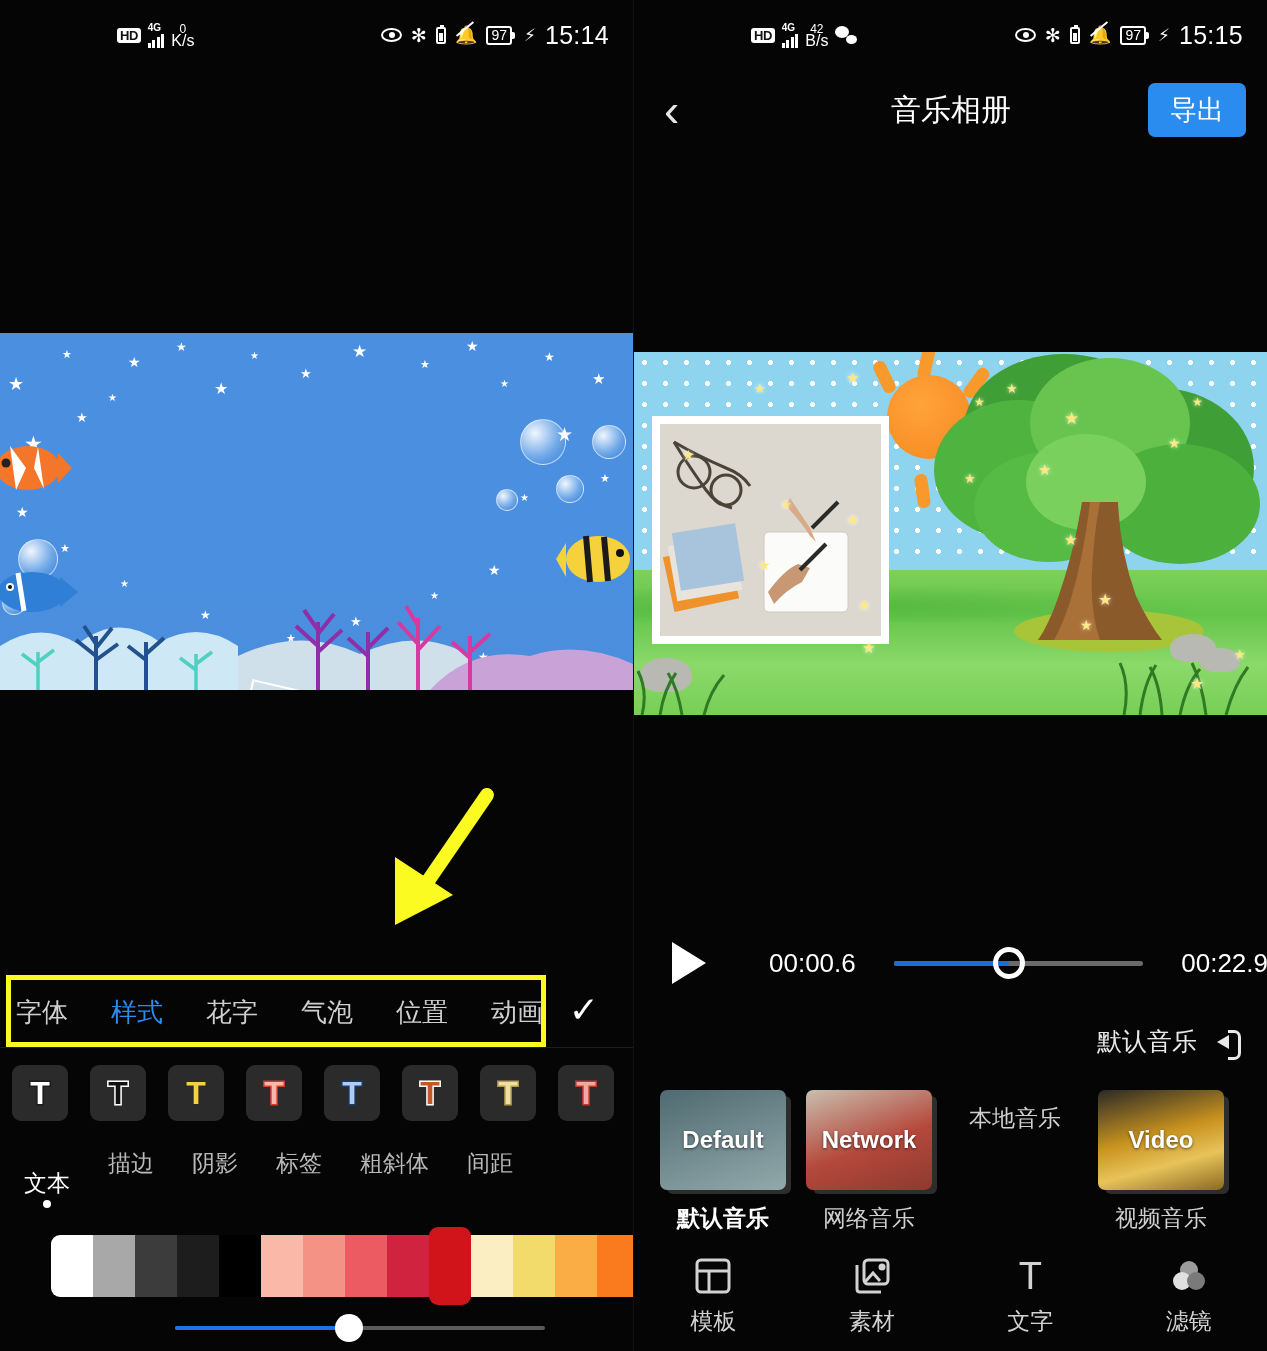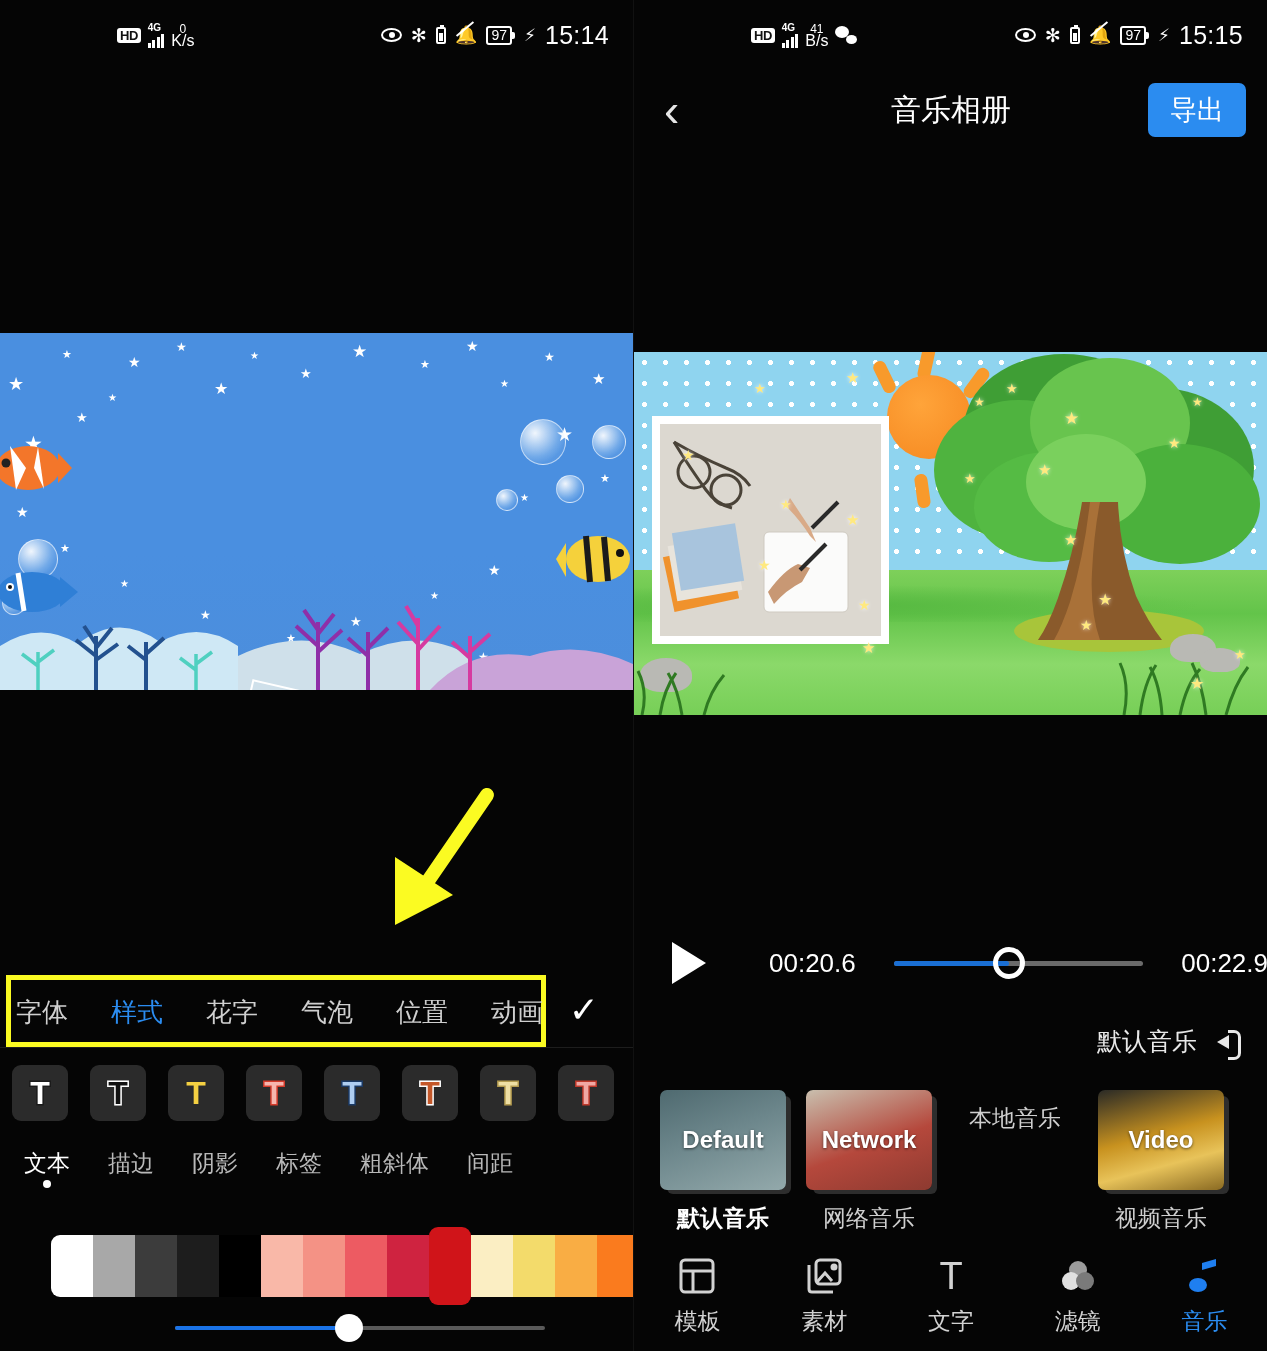--- a/index.html
+++ b/index.html
@@ -113,21 +113,21 @@
     border: 5px solid #fbfb22; z-index: 4; pointer-events: none;
   }
   .divider { position:absolute; left:0; width:633px; height:1px; background:#1d1d1d; }
 
   .tstyles { position:absolute; left:0; top:1060px; width:633px; height:66px; display:flex; align-items:center; padding-left:12px; gap:22px; }
   .tcell { width:56px; height:56px; border-radius:9px; background:#2b2b2b;
     display:flex; align-items:center; justify-content:center; font-size:32px; font-weight:bold; line-height:32px; }
 
   .subtabs { position:absolute; left:0; top:1148px; width:633px; display:flex; align-items:flex-start; gap:38px; padding-left:24px; }
   .subtab { color:#b9b9b9; font-size:23px; position:relative; }
-  .subtab.active { color:#fff; }
+  .subtab.active { color:#fff;margin-top:20px; }
   .subtab.active .dot { position:absolute; left:50%; margin-left:-4px; top:32px; width:8px; height:8px; border-radius:50%; background:#fff; }
 
   .palette { position:absolute; left:0; top:1230px; width:633px; height:72px; display:flex; align-items:center; }
   .pal-none { width:48px; height:62px; margin-left:23px; border-radius:9px; background:#fff; position:relative; overflow:hidden; }
   .pal-none::after { content:""; position:absolute; left:-6px; top:50%; width:78px; height:5px; background:#1f8fe0; transform: rotate(55deg); transform-origin:center; }
   .pal-strip { display:flex; margin-left:28px; height:62px; align-items:center; }
   .sw { width:42px; height:62px; }
   .pal-strip .sw:first-child { border-radius:9px 0 0 9px; }
   .sw.sel { height:78px; border-radius:9px; box-shadow:0 0 0 0 #000; z-index:2; }
 
@@ -375,21 +375,21 @@
         <div class="net-wrap">
           <span class="net-4g">4G</span>
           <div class="bars">
               <i></i>
               <i></i>
               <i></i>
               <i></i>
             </div>
         </div>
         <div class="speed">
-          <span>41</span>
+          <span>42</span>
           <span class="u">B/s</span>
         </div>
         <span class="wechat-ic"></span>
       </div>
       <div class="sb-right">
         <span class="eye"></span>
         <span class="bt">✻</span>
         <span class="batt-sm"></span>
         <span class="bell">🔔</span>
         <span class="batt-pct">97</span>
@@ -498,21 +498,21 @@
         <span class="y-star" style="left:124px;top:206px;font-size:14px">★</span>
         <span class="y-star" style="left:224px;top:246px;font-size:14px">★</span>
         <span class="y-star" style="left:228px;top:288px;font-size:15px">★</span>
         <span class="y-star" style="left:556px;top:324px;font-size:16px">★</span>
         <span class="y-star" style="left:600px;top:296px;font-size:13px">★</span>
       </div>
     </div>
 
     <div class="playrow">
       <span class="play-btn"></span>
-      <span class="t-cur">00:20.6</span>
+      <span class="t-cur">00:00.6</span>
       <span class="ptrack">
         <span class="pfill" style="width:46%"></span>
         <span class="pknob" style="left:calc(46% - 16px)"></span>
       </span>
       <span class="t-tot">00:22.9</span>
     </div>
 
     <div class="musichead">
       <span class="lbl">默认音乐</span>
       <span class="spk"></span>
@@ -564,23 +564,16 @@
         <span class="nlabel">文字</span>
       </div>
       <div class="navitem">
         <svg width="38" height="38" viewBox="0 0 38 38">
           <circle cx="19" cy="13" r="9" fill="#9c9c9c"></circle>
           <circle cx="12" cy="24" r="9" fill="#e0e0e0"></circle>
           <circle cx="26" cy="24" r="9" fill="#7a7a7a"></circle>
         </svg>
         <span class="nlabel">滤镜</span>
       </div>
-      <div class="navitem active">
-        <svg width="38" height="38" viewBox="0 0 38 38">
-          <path d="M16 28 V6 L30 2 V9 L16 13" fill="#1f7ff0"></path>
-          <ellipse cx="12" cy="28" rx="9" ry="7" fill="#1f7ff0"></ellipse>
-        </svg>
-        <span class="nlabel">音乐</span>
-      </div>
     </div>
 
   </div>
 </div>
 
 </body></html>

